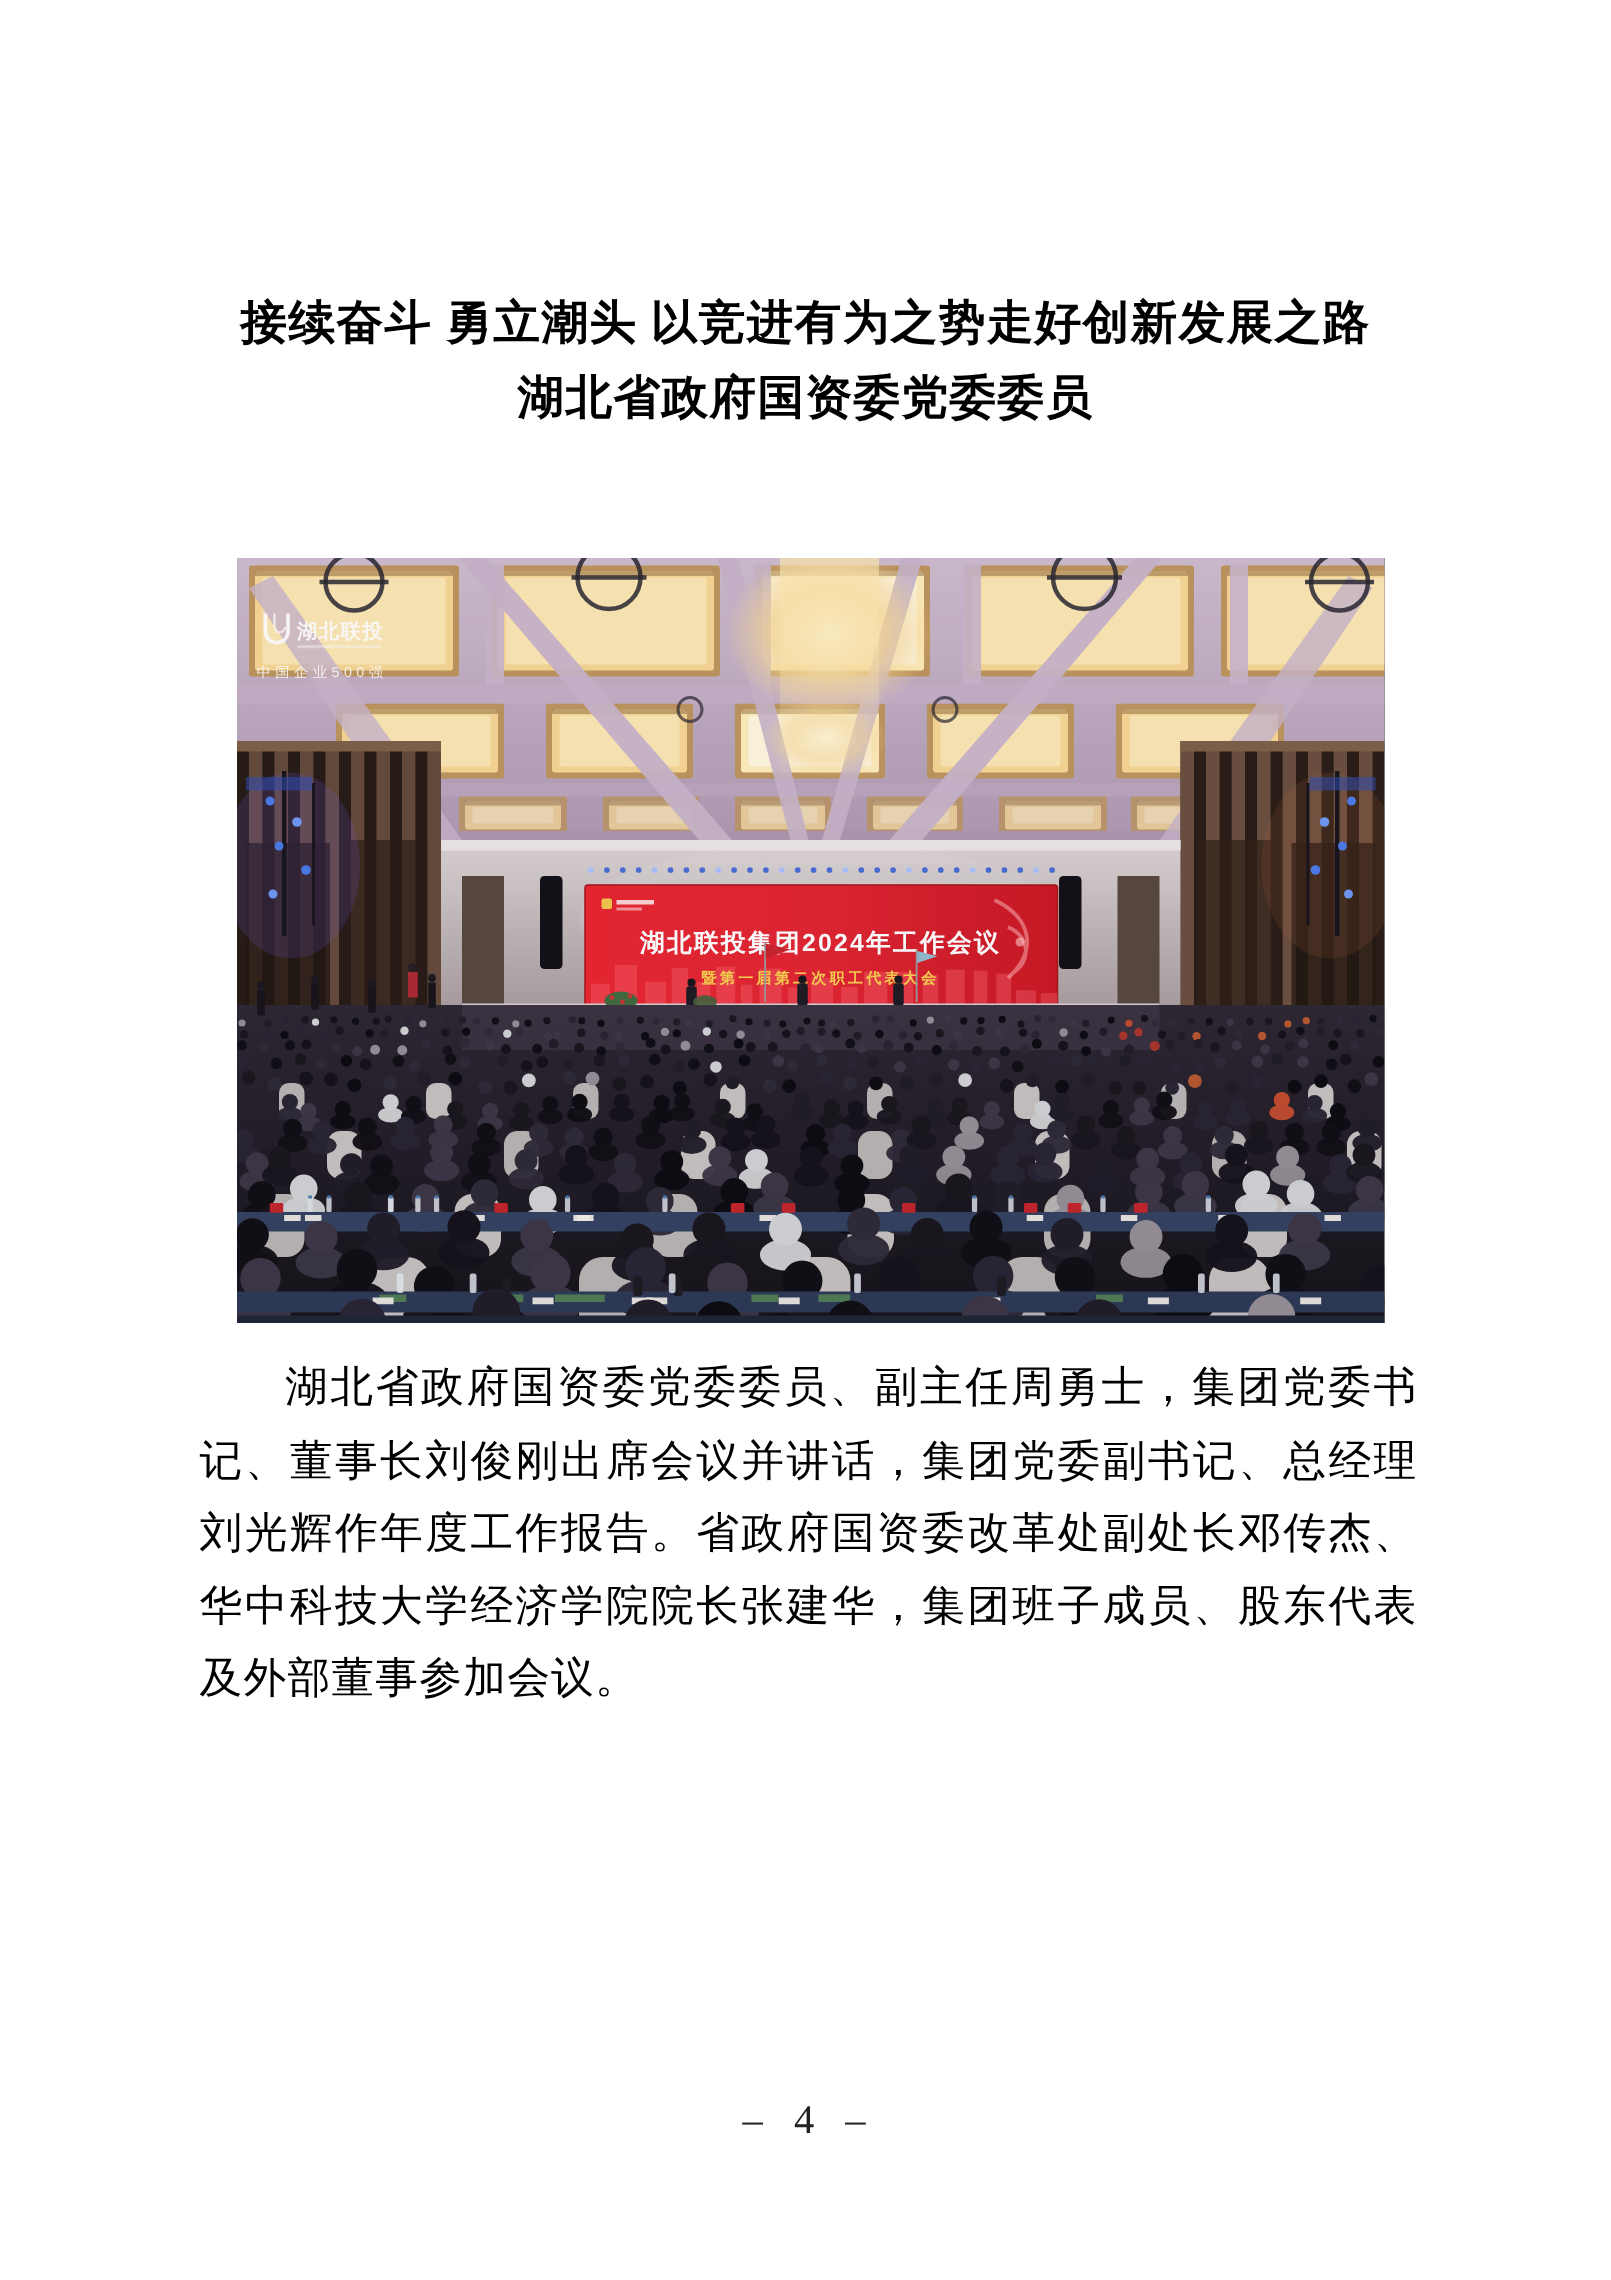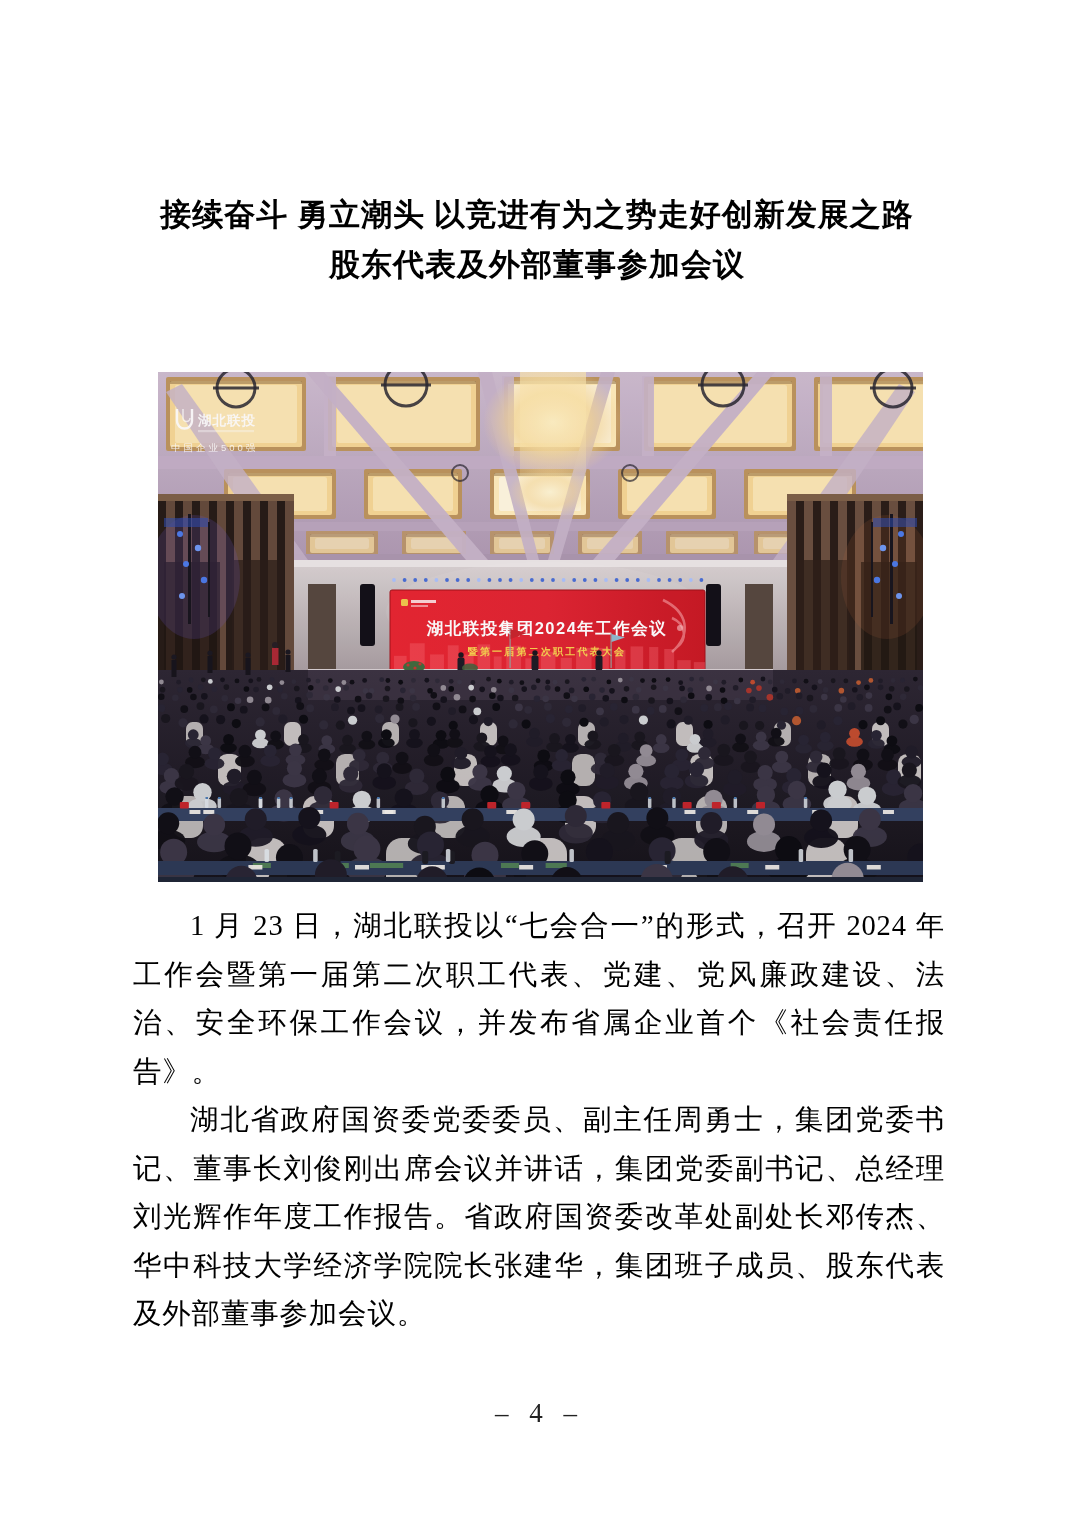--- a/index.html
+++ b/index.html
@@ -29,21 +29,21 @@
   }
   .svgtext-sans{font-family:"Liberation Sans","DejaVu Sans",sans-serif;}
 </style>
 </head>
 <body>
 
 <div class="page">
 
   <div class="title-block">
     <div class="title-line">接续奋斗 勇立潮头 以竞进有为之势走好创新发展之路</div>
-    <div class="title-line">股东代表及外部董事参加会议</div>
+    <div class="title-line">湖北省政府国资委党委委员</div>
   </div>
 
   <div class="photo">
     <svg id="photo-svg" viewBox="0 0 765 510">
       <defs>
         <linearGradient id="ceilGrad" x1="0" y1="0" x2="0" y2="1">
           <stop offset="0" stop-color="#cdbccf"></stop>
             <stop offset="1" stop-color="#ae99b2"></stop>
         </linearGradient>
         <radialGradient id="chand" cx="0.5" cy="0.5" r="0.5">
@@ -1031,18 +1031,17 @@
         <path d="M25,37 v9 a3.5,3.5 0 0 0 7,0" stroke="#ffffff" stroke-width="1.5" fill="none" opacity="0.75"></path>
         <text x="40" y="53" class="svgtext-sans" font-size="13.5" font-weight="bold" fill="rgba(255,255,255,0.92)" letter-spacing="1">湖北联投</text>
         <rect x="40" y="58" width="56" height="2.2" fill="#ffffff" opacity="0.4"></rect>
         <text x="13" y="79" class="svgtext-sans" font-size="9.5" fill="rgba(255,255,255,0.88)" letter-spacing="3">中国企业500强</text>
       </g>
       <rect x="0" y="0" width="765" height="510" fill="#6a4a70" opacity="0.04"></rect>
     </svg>
   </div>
 
   <div class="body-text">
-    <p>1 月 23 日，湖北联投以“七会合一”的形式，召开 2024 年工作会暨第一届第二次职工代表、党建、党风廉政建设、法治、安全环保工作会议，并发布省属企业首个《社会责任报告》。</p>
     <p>湖北省政府国资委党委委员、副主任周勇士，集团党委书记、董事长刘俊刚出席会议并讲话，集团党委副书记、总经理刘光辉作年度工作报告。省政府国资委改革处副处长邓传杰、华中科技大学经济学院院长张建华，集团班子成员、股东代表及外部董事参加会议。</p>
   </div>
 
   <div class="page-num">– 4 –</div>
 </div>
 
 </body></html>

